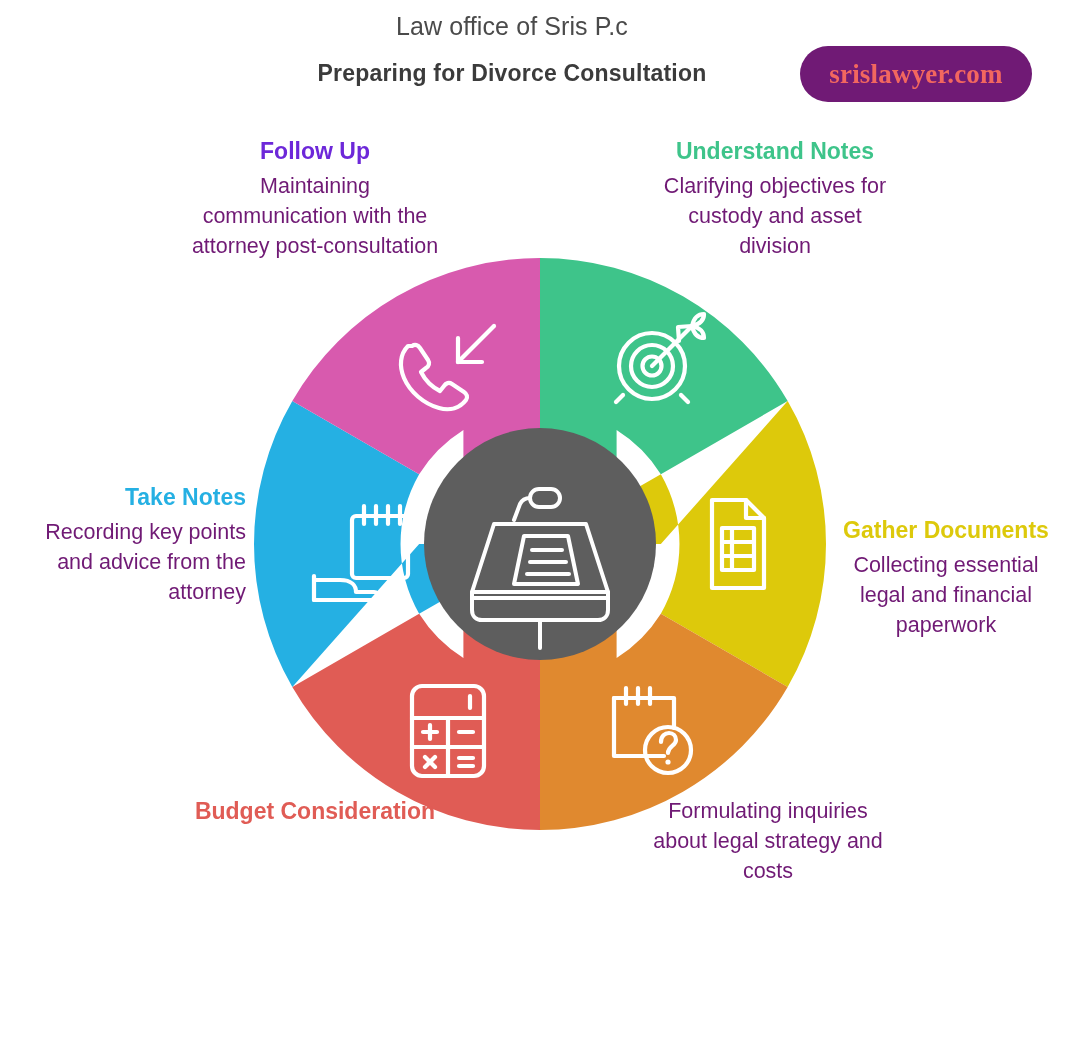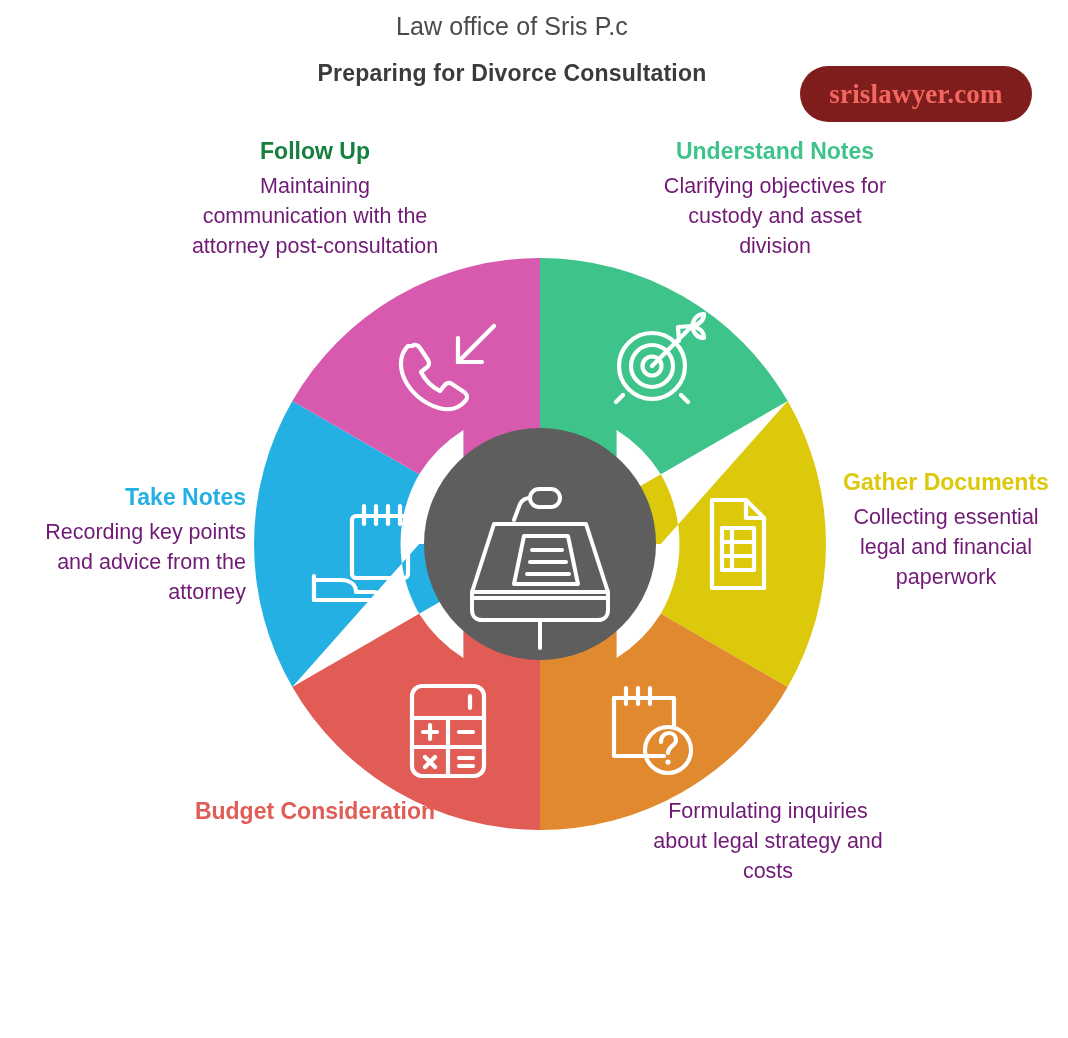--- a/index.html
+++ b/index.html
@@ -55,21 +55,21 @@
   #lbl-prepare-questions{left:648px;top:796px;width:240px;text-align:center;}
 </style>
 </head>
 <body>
 
 <div id="header">
   <div id="title-shift">
     <div id="brand-line">Law office of Sris P.c</div>
     <div id="main-title">Preparing for Divorce Consultation</div>
   </div>
-  <div id="site-badge" style="background: #7f1d1d; margin-top: 20px;">
+  <div id="site-badge" style="background: #701a75;">
     <span style="color: rgb(242, 103, 95);">srislawyer.com</span>
   </div>
 </div>
 
 <div id="wheel">
 <svg width="572" height="572" viewBox="0 0 572 572" xmlns="http://www.w3.org/2000/svg">
 
   <g>
     <path fill="#3ec48a" d="M 286 0
          A 286 286 0 0 1 533.68 143
@@ -227,33 +227,33 @@
   </g>
 </svg>
 </div>
 
 <div class="label-block" id="lbl-understand-goals">
   <div class="label-title" style="color: rgb(62, 196, 138);">Understand Notes</div>
   <div class="label-desc">Clarifying objectives for custody and asset division</div>
 </div>
 
 <div class="label-block" id="lbl-gather-documents">
-  <div class="label-title" style="color: rgb(221, 201, 11);">Gather Documents</div>
+  <div class="label-title" style="color: rgb(221, 201, 11); margin-top: 48px;">Gather Documents</div>
   <div class="label-desc">Collecting essential legal and financial paperwork</div>
 </div>
 
 <div class="label-block" id="lbl-prepare-questions">
   <div class="label-desc">Formulating inquiries about legal strategy and costs</div>
 </div>
 
 <div class="label-block" id="lbl-budget-consideration">
   <div class="label-title" style="color: rgb(224, 92, 85);">Budget Consideration</div>
 </div>
 
 <div class="label-block" id="lbl-take-notes">
   <div class="label-title" style="color: rgb(37, 176, 227);">Take Notes</div>
   <div class="label-desc">Recording key points and advice from the attorney</div>
 </div>
 
 <div class="label-block" id="lbl-follow-up">
-  <div class="label-title" style="color: #15803d;">Follow Up</div>
+  <div class="label-title" style="color: #6d28d9;">Follow Up</div>
   <div class="label-desc">Maintaining communication with the attorney post-consultation</div>
 </div>
 
 </body></html>

